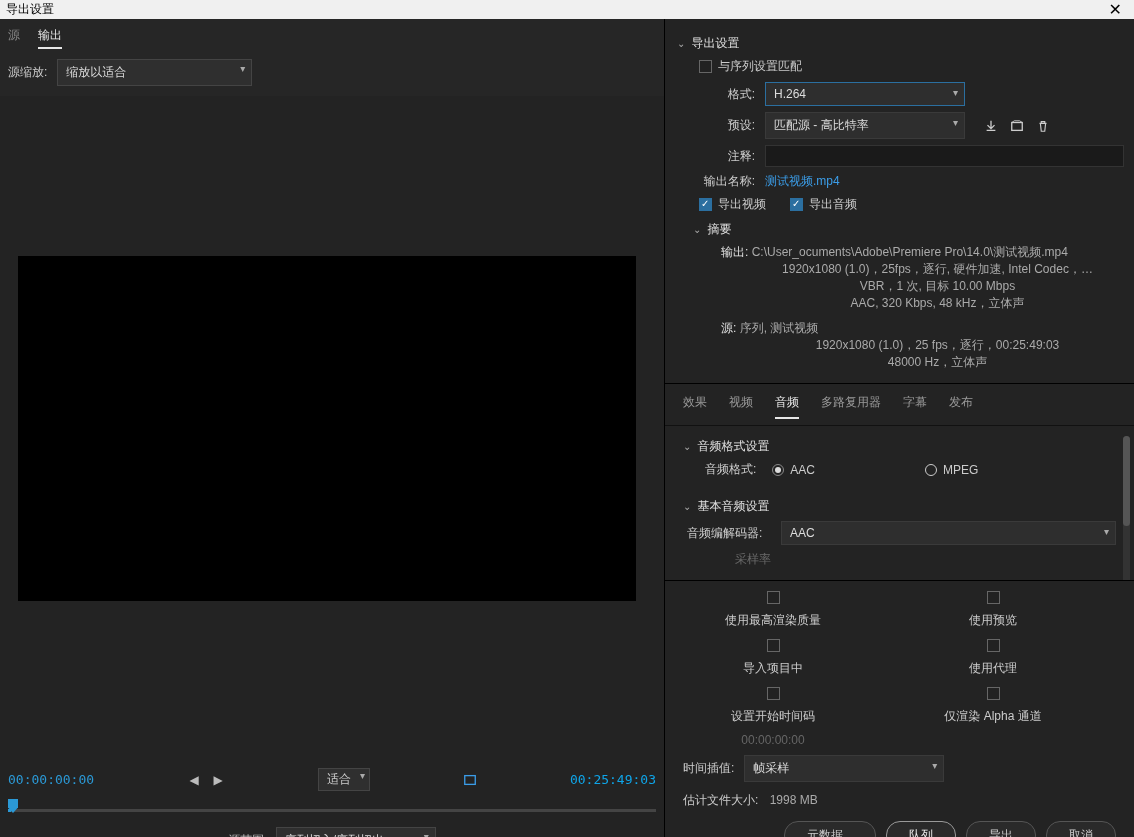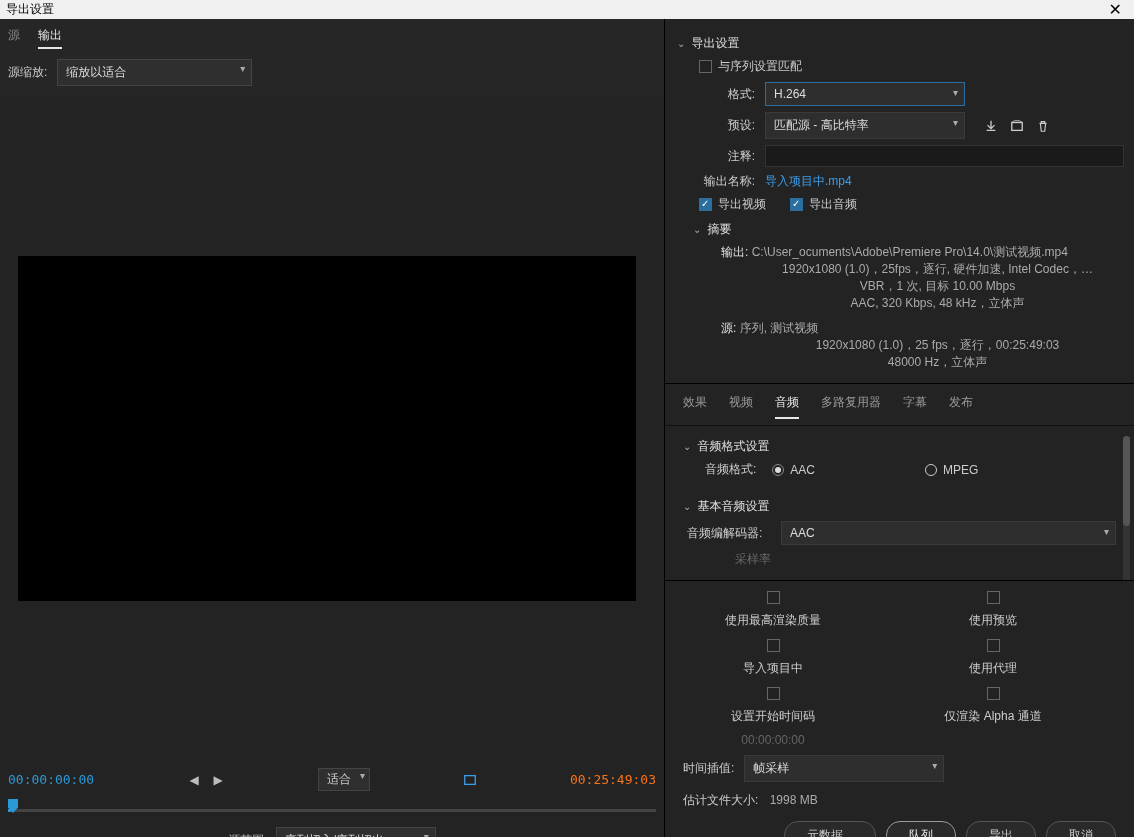--- a/index.html
+++ b/index.html
@@ -16,21 +16,21 @@
 .tab { color: #888; cursor: pointer; padding-bottom: 3px; }
 .tab.active { color: #e6e6e6; border-bottom: 2px solid #e6e6e6; }
 .scale-row { display: flex; align-items: center; gap: 10px; padding: 6px 0; }
 .dropdown { background: #2f2f2f; border: 1px solid #444; color: #ddd; padding: 4px 24px 4px 8px; position: relative; min-width: 140px; }
 .dropdown::after { content: "▾"; position: absolute; right: 6px; top: 3px; color: #aaa; font-size: 10px; }
 .preview { flex: 1; background: #232323; padding: 10px 18px; }
 .preview-canvas { background: #000; width: 618px; height: 345px; margin-top: 150px; }
 .left-bottom { background: #232323; padding: 6px 8px; }
 .timectrl { display: flex; align-items: center; justify-content: space-between; padding: 2px 0; }
 .tc { color: #2b99d6; font-family: monospace; font-size: 13px; }
-.tc.end { color: #f97316; }
+.tc.end { color: #0ea5e9; }
 .playbtns { display: flex; gap: 6px; }
 .iconbtn { width: 18px; height: 16px; color: #bbb; display: inline-flex; align-items: center; justify-content: center; cursor: pointer; }
 .fit-dd { background: #2f2f2f; border: 1px solid #444; padding: 2px 18px 2px 8px; position: relative; }
 .fit-dd::after { content: "▾"; position: absolute; right: 4px; top: 1px; color: #aaa; font-size: 10px; }
 .timeline { margin-top: 6px; height: 18px; position: relative; }
 .timeline-track { position: absolute; left: 0; right: 0; top: 10px; height: 3px; background: #444; }
 .timeline-played { position: absolute; left: 0; width: 3px; top: 10px; height: 3px; background: #2b99d6; }
 .playhead { position: absolute; left: 0; top: 0; width: 10px; height: 14px; background: #2b99d6; clip-path: polygon(0 0,100% 0,100% 60%,50% 100%,0 60%); }
 .range-row { display: flex; justify-content: center; align-items: center; gap: 8px; padding-top: 10px; color: #bbb; }
 .right-settings { padding: 10px 10px 4px 12px; border-bottom: 1px solid #000; background: #232323; }
@@ -163,21 +163,21 @@
                   </svg>
                 </span>
             </div>
           </div>
           <div class="row">
             <span class="lbl">注释:</span>
             <div class="textfield"></div>
           </div>
           <div class="row">
             <span class="lbl" style="width:56px">输出名称:</span>
-            <span class="link">导入项目中.mp4</span>
+            <span class="link">测试视频.mp4</span>
           </div>
           <div class="row" style="gap:24px">
             <label class="chk">
                 <span class="chkbox checked"></span>
                 <span>导出视频</span>
               </label>
             <label class="chk">
                 <span class="chkbox checked"></span>
                 <span>导出音频</span>
               </label>

